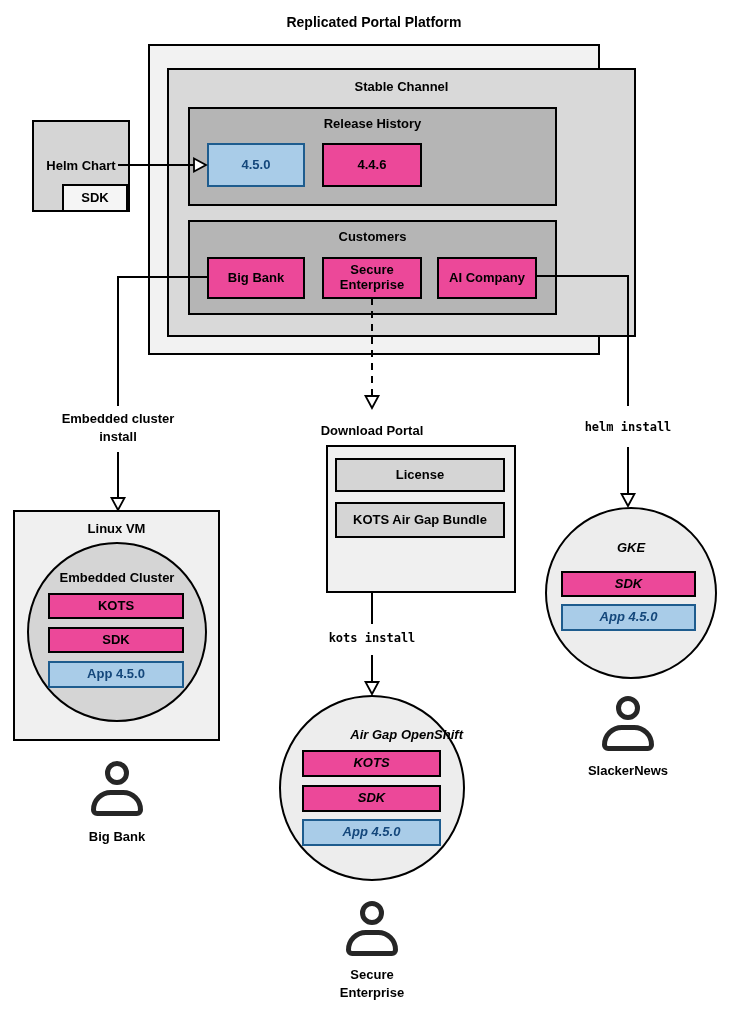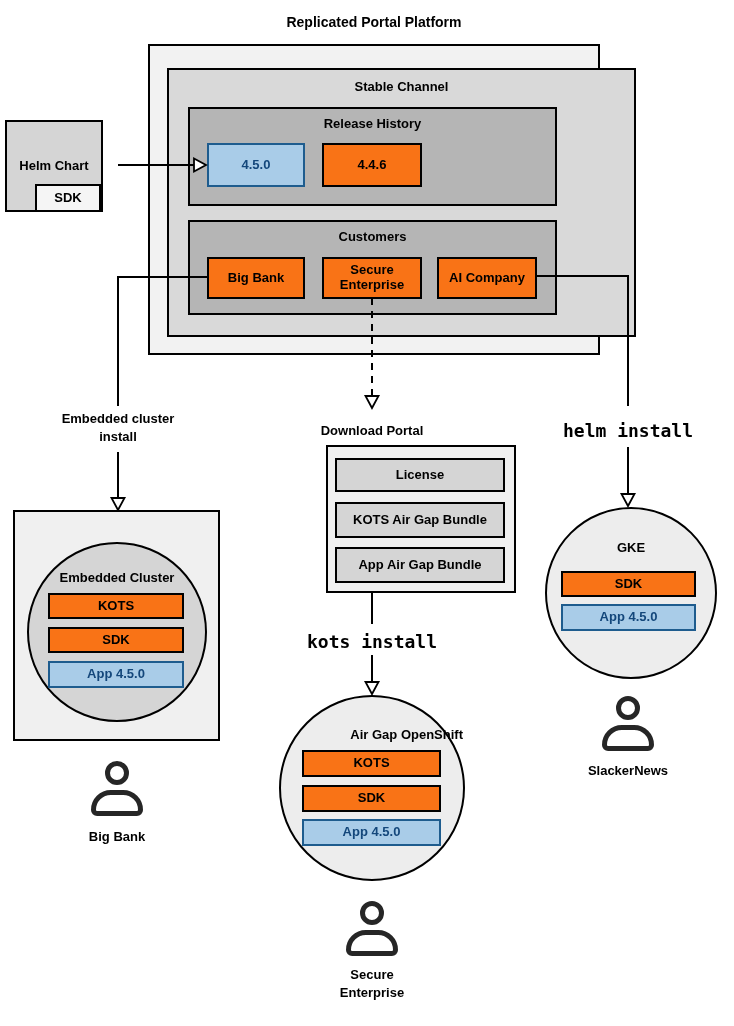--- a/index.html
+++ b/index.html
@@ -1,33 +1,33 @@
 <!DOCTYPE html>
 <html><head>
 <meta charset="utf-8">
 <style>
   html,body { margin:0; padding:0; background:#ffffff; }
   body { font-family:"Liberation Sans", sans-serif; color:#000; }
   .canvas { position:relative; width:734px; height:1026px; background:#fff; overflow:hidden; }
 
   .region { position:absolute; border:2px solid #000; box-sizing:border-box; }
-  .node   { position:absolute; border:2px solid #000; box-sizing:border-box; background:#f97316;
+  .node   { position:absolute; border:2px solid #000; box-sizing:border-box; background:#ec4899;
             display:flex; align-items:center; justify-content:center; text-align:center;
             font-weight:bold; font-size:13px; line-height:1.15; }
   .lbl    { position:absolute; text-align:center; font-weight:bold; font-size:13px; line-height:1.35; }
   .circle { border-radius:50%; }
   .blue   { background:#a9cce8; border-color:#1e5c8e; color:#14477b; }
-  .mono   { font-family:"DejaVu Sans Mono","Liberation Mono",monospace; font-size:18px; font-weight:bold; }
+  .mono   { font-family:"DejaVu Sans Mono","Liberation Mono",monospace; font-size:12px; font-weight:bold; }
 
   .bg-f2 { background:#f2f2f2; }
   .bg-d9 { background:#d9d9d9; }
   .bg-b5 { background:#b5b5b5; }
   .bg-f0 { background:#f0f0f0; }
   .bg-d5 { background:#d5d5d5; }
-  .bg-ed { background:#ededed; }
+  .bg-ed { background:#ededed;font-style:italic; }
   .bg-f5 { background:#f5f5f5; }
 
   .title { position:absolute; left:148px; top:14px; width:452px; text-align:center;
            font-size:14px; font-weight:bold; }
 
   .inner-lbl { position:absolute; left:0; width:100%; text-align:center; font-weight:bold; font-size:13px; }
 
   .person { position:absolute; width:54px; display:flex; flex-direction:column; align-items:center; }
   .person .head { width:24px; height:24px; border:5px solid #262626; border-radius:50%; box-sizing:border-box; }
   .person .torso { width:52px; height:26px; border:5px solid #262626; border-radius:26px 26px 8px 8px;
@@ -57,48 +57,48 @@
 
       <div class="region bg-b5" style="left:19px; top:150px; width:369px; height:95px;">
         <div class="inner-lbl" style="top:7px;">Customers</div>
         <div class="node" style="left:17px; top:35px; width:98px; height:42px;">Big Bank</div>
         <div class="node" style="left:132px; top:35px; width:100px; height:42px;">Secure Enterprise</div>
         <div class="node" style="left:247px; top:35px; width:100px; height:42px;">AI Company</div>
       </div>
     </div>
   </div>
 
-  <div class="region bg-d5" style="left:5px; top:120px; width:98px; height:92px;">
+  <div class="region bg-d5" style="left:32px; top:120px; width:98px; height:92px;">
     <div class="inner-lbl" style="top:36px;">Helm Chart</div>
     <div class="node bg-f5" style="left:28px; top:62px; width:66px; height:28px; background:#f5f5f5;">SDK</div>
   </div>
 
   <div class="lbl" style="left:48px; top:410px; width:140px;">Embedded cluster install</div>
 
   <div class="region bg-f0" style="left:13px; top:510px; width:207px; height:231px;">
+    <div class="inner-lbl" style="top:9px;">Linux VM</div>
     <div class="region circle bg-d5" style="left:12px; top:30px; width:180px; height:180px;">
       <div class="inner-lbl" style="top:26px;">Embedded Cluster</div>
       <div class="node" style="left:19px; top:49px; width:136px; height:26px;">KOTS</div>
       <div class="node" style="left:19px; top:83px; width:136px; height:26px;">SDK</div>
       <div class="node blue" style="left:19px; top:117px; width:136px; height:27px;">App 4.5.0</div>
     </div>
   </div>
 
   <div class="person" style="left:90px; top:761px;">
     <div class="head"></div>
     <div class="torso"></div>
   </div>
   <div class="lbl" style="left:47px; top:828px; width:140px;">Big Bank</div>
 
   <div class="lbl" style="left:302px; top:422px; width:140px;">Download Portal</div>
 
   <div class="region bg-f0" style="left:278px; top:445px; width:190px; height:148px;margin-left:48px;">
     <div class="node bg-d5" style="left:7px; top:11px; width:170px; height:34px; background:#d5d5d5;">License</div>
     <div class="node bg-d5" style="left:7px; top:55px; width:170px; height:36px; background:#d5d5d5;">KOTS Air Gap Bundle</div>
-    <div class="node bg-d5" style="left:7px; top:100px; width:170px; height:36px; background:#d5d5d5;">App Air Gap Bundle</div>
   </div>
 
   <div class="lbl mono" style="left:297px; top:630px; width:150px;">kots install</div>
 
   <div class="region circle bg-ed" style="left:279px; top:695px; width:186px; height:186px;">
     <div class="inner-lbl" style="top:30px;text-align:right;">Air Gap OpenShift</div>
     <div class="node" style="left:21px; top:53px; width:139px; height:27px;">KOTS</div>
     <div class="node" style="left:21px; top:88px; width:139px; height:27px;">SDK</div>
     <div class="node blue" style="left:21px; top:122px; width:139px; height:27px;">App 4.5.0</div>
   </div>

